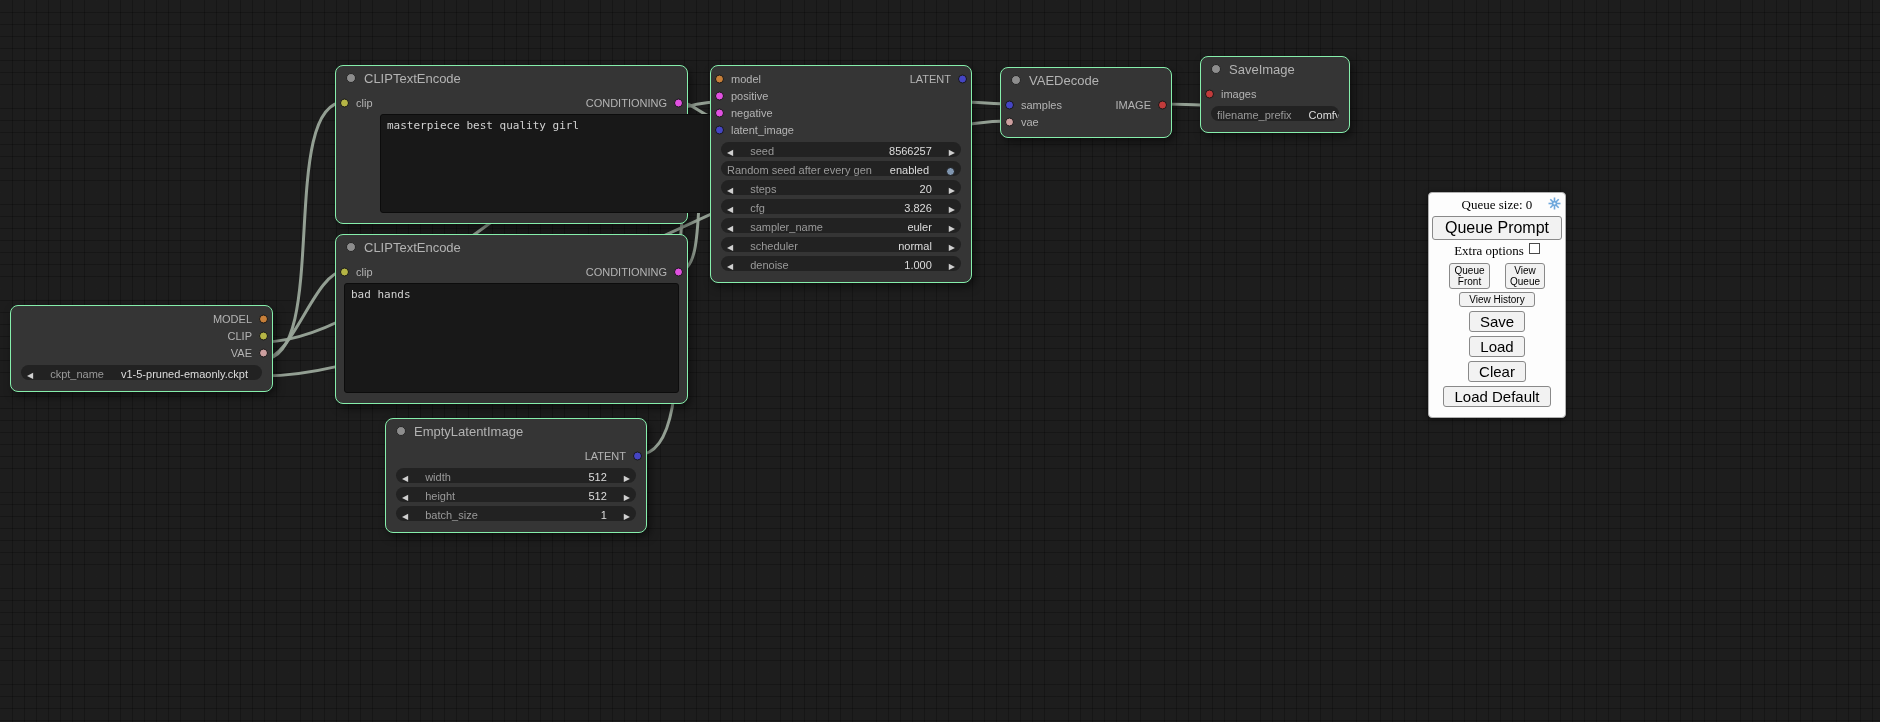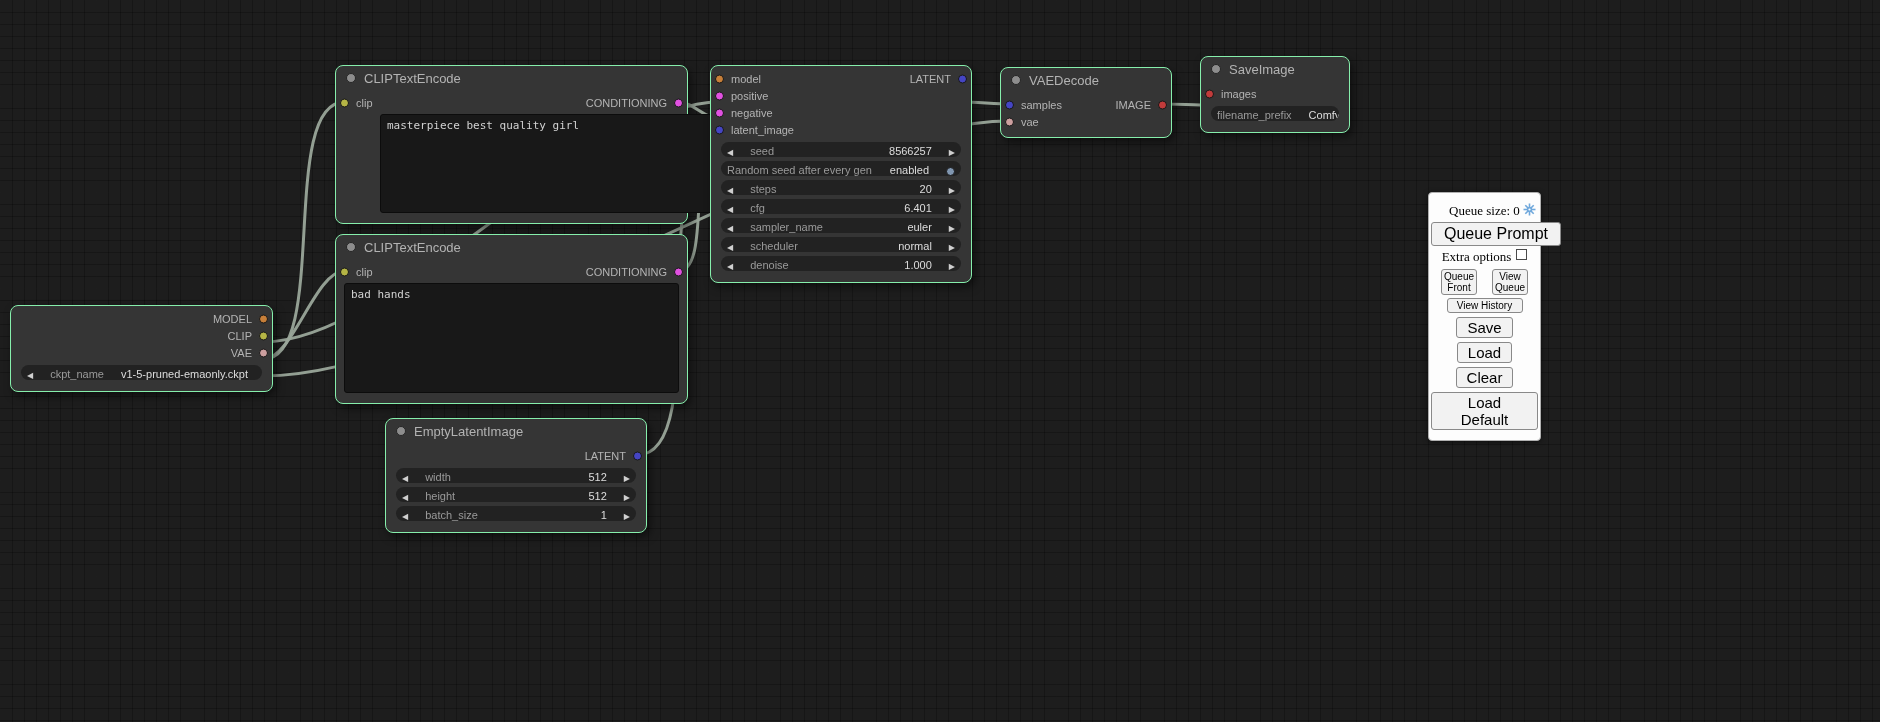--- a/index.html
+++ b/index.html
@@ -55,24 +55,24 @@
   .toggle-dot { width:9px; height:9px; border-radius:50%; border:1px solid #181818; flex:0 0 auto; }
 
   .prompt-text {
     display:block; width:calc(100% - 16px); margin:3px 8px;
     background:#181818; border:1px solid #0c0c0c; border-radius:3px;
     color:#d2d2d2; font-family:"DejaVu Sans Mono", monospace; font-size:11px;
     padding:4px 6px; resize:none; outline:none; overflow:hidden;
   }
 
   #menu {
-    position:absolute; left:1428px; top:192px; width:113px; z-index:3;
+    position:absolute; left:1428px; top:192px; width:138px; z-index:3;
     background:#fdfdfd; border:1px solid #b0b0b0; border-radius:4px;
     box-shadow:0 1px 5px rgba(0,0,0,0.55);
-    padding:8px 2px 6px 2px; text-align:center; color:#000;
+    padding:2px 2px 6px 2px; text-align:center; color:#000;
     font-family:"Liberation Serif", serif;
   }
   .queue-size-row { position:relative; font-size:13px; margin:2px 0 3px 0; }
   .gear { position:absolute; right:2px; top:0; cursor:pointer; line-height:0; }
   button {
     font-family:"Liberation Sans", sans-serif; color:#000;
     background:#f2f2f2; border:1px solid #898989; border-radius:3px; cursor:pointer;
   }
   .queue-prompt-btn { display:block; width:130px; margin:2px auto 3px auto; font-size:16px; padding:2px 0; }
   .extra-options-row { display:flex; justify-content:center; align-items:flex-start; gap:5px; font-size:13px; margin:3px 0 4px 0; }
@@ -217,21 +217,21 @@
   </div>
   <div class="widget">
     <span class="arrow">◀</span>
     <span class="wlabel">steps</span>
     <span class="wvalue">20</span>
     <span class="arrow">▶</span>
   </div>
   <div class="widget">
     <span class="arrow">◀</span>
     <span class="wlabel">cfg</span>
-    <span class="wvalue">6.401</span>
+    <span class="wvalue">3.826</span>
     <span class="arrow">▶</span>
   </div>
   <div class="widget">
     <span class="arrow">◀</span>
     <span class="wlabel">sampler_name</span>
     <span class="wvalue">euler</span>
     <span class="arrow">▶</span>
   </div>
   <div class="widget">
     <span class="arrow">◀</span>

